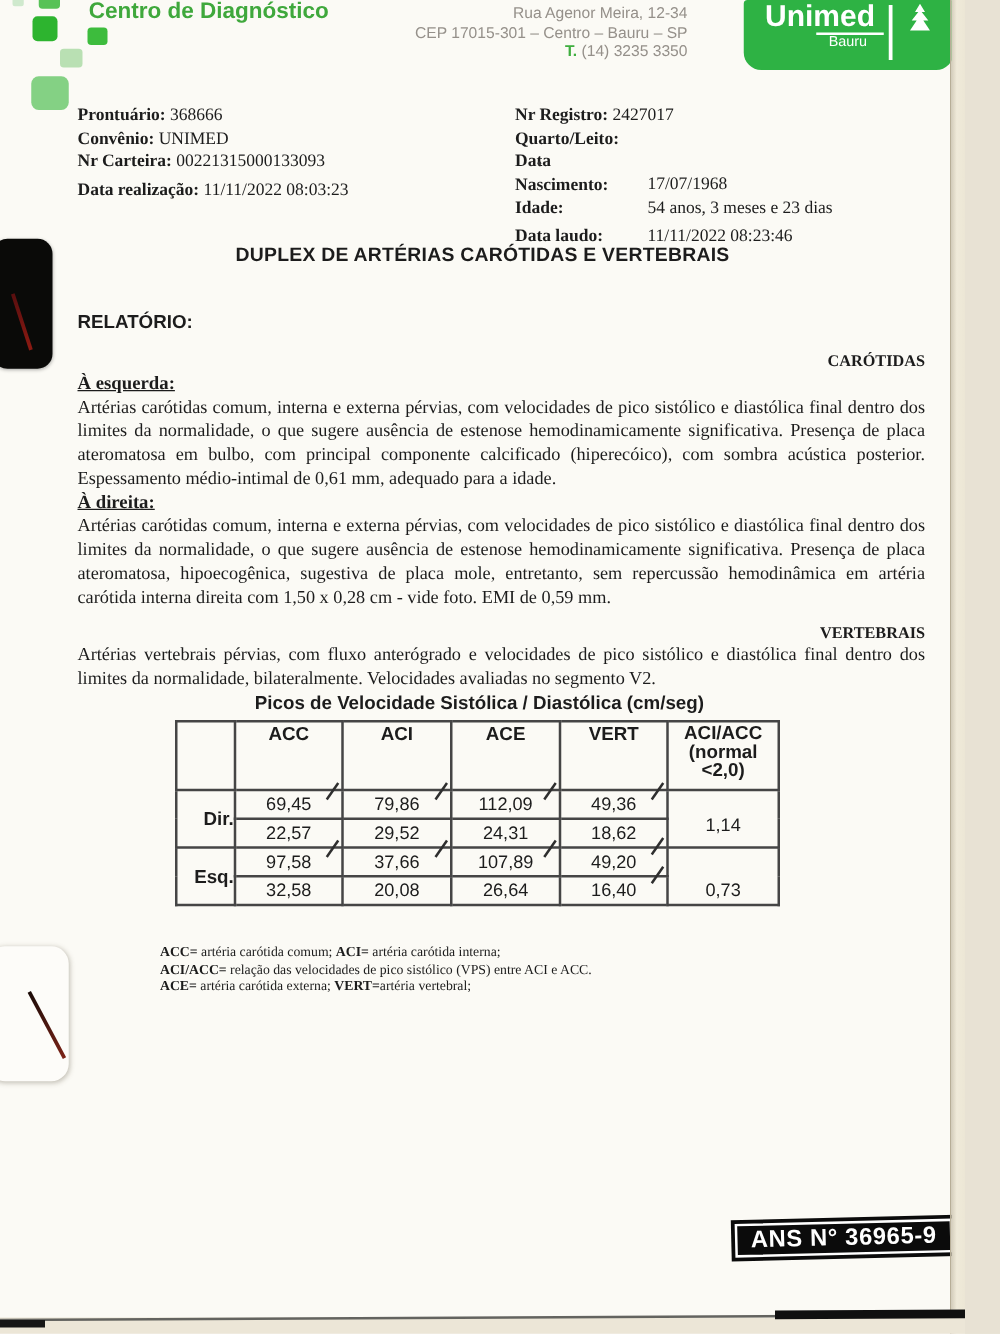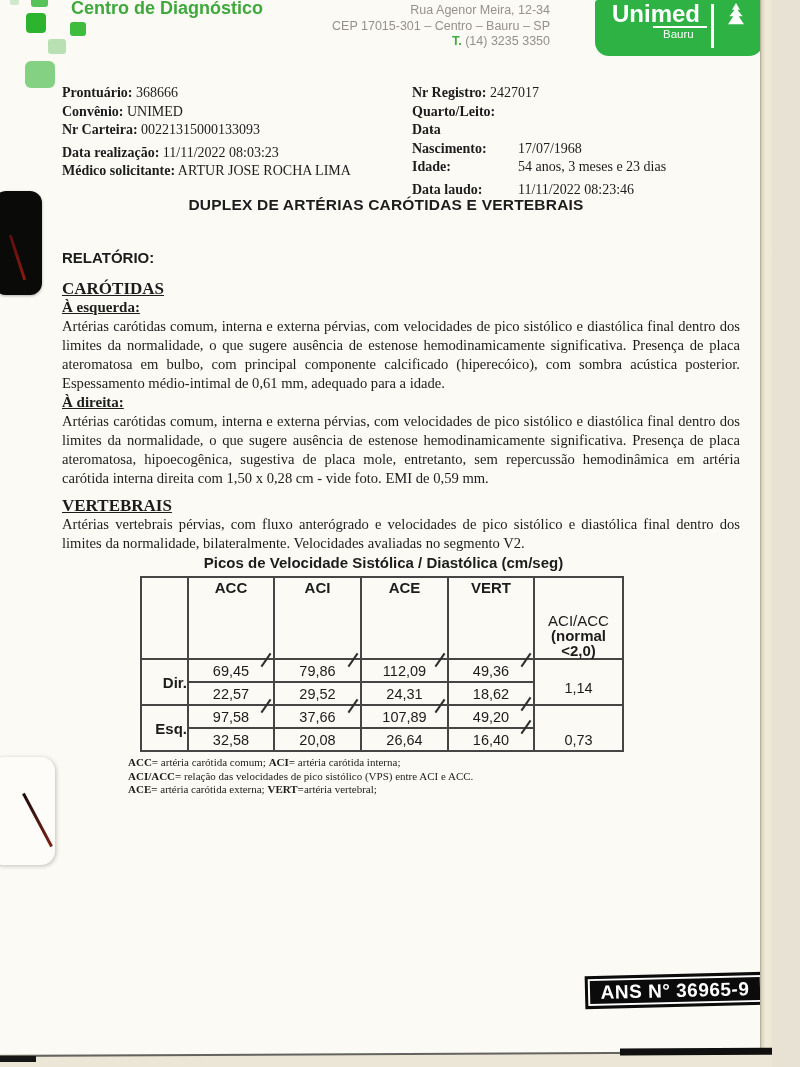--- a/index.html
+++ b/index.html
@@ -36,34 +36,34 @@
   .grp2{margin-top:4px;}
   .lab{font-weight:bold;}
   .lab.w{display:inline-block;width:106px;}
 
   
   .main-title{position:absolute;left:0;top:196px;width:100%;text-align:center;
         font-family:"Liberation Sans",sans-serif;font-weight:bold;font-size:15.5px;letter-spacing:.2px;}
   .relatorio{position:absolute;left:62px;top:249px;font-family:"Liberation Sans",sans-serif;
         font-weight:bold;font-size:15px;}
   .bodytext{position:absolute;left:62px;top:279px;width:678px;font-size:14.6px;line-height:19px;}
-  .center-h{text-align:left;font-weight:bold;font-size:17px;margin:0;text-decoration:underline;}
+  .center-h{text-align:right;font-weight:bold;font-size:13px;margin:0;}
   .center-h.mt{margin-top:8px;}
   .sub-h{font-weight:bold;text-decoration:underline;font-size:15px;}
   p.j{text-align:justify;margin:0;}
 
   
   .tbl-title{position:absolute;left:140px;top:554px;width:487px;text-align:center;
         font-family:"Liberation Sans",sans-serif;font-weight:bold;font-size:15px;}
   table.vel{position:absolute;left:140px;top:576px;border-collapse:collapse;
         font-family:"Liberation Sans",sans-serif;border-radius:31px;}
   .vel td{border:2px solid #454545;text-align:center;font-size:14.5px;padding:0;}
   .vel tr.head td{font-weight:bold;font-size:15px;vertical-align:top;height:52px;padding-top:1px;}
   .vel td.ratio-h{font-weight:normal;font-size:13px;line-height:15px;}
-  .vel td.ratio-h .rh{font-weight:normal;font-size:15px;margin-top:34px;}
+  .vel td.ratio-h .rh{font-weight:bold;font-size:15px;}
   .vel tr.data td{height:21px;}
   .vel td.rowlbl{font-weight:bold;text-align:right;padding-left:6px;font-size:15px;vertical-align:middle;}
   .vel td.ratio-top{vertical-align:top;padding-top:20px;}
   .vel td.ratio-bot{vertical-align:bottom;padding-bottom:2px;}
   .vel td.rel{position:relative;}
   .tick{position:absolute;right:6px;top:-8px;width:2px;height:16px;background:#2e2e2e;
         transform:rotate(35deg);z-index:3;}
   .tick.b{top:auto;bottom:-8px;}
   .foot{position:absolute;left:128px;top:756px;width:510px;
         font-size:11px;line-height:13.5px;}
@@ -128,21 +128,20 @@
     <div class="u-rule"></div>
     <div class="u-city">Bauru</div>
   </div>
 
   <div class="info">
     <div class="col-l">
       <div><span class="lab">Prontuário:</span><span> 368666</span></div>
       <div><span class="lab">Convênio:</span><span> UNIMED</span></div>
       <div><span class="lab">Nr Carteira:</span><span> 00221315000133093</span></div>
       <div class="grp2"><span class="lab">Data realização:</span><span> 11/11/2022 08:03:23</span></div>
-      <div><span class="lab">Médico solicitante:</span><span>  ARTUR JOSE ROCHA LIMA</span></div>
     </div>
     <div class="col-r">
       <div><span class="lab">Nr Registro:</span><span> 2427017</span></div>
       <div><span class="lab">Quarto/Leito:</span><span></span></div>
       <div><span class="lab w">Data Nascimento:</span><span>17/07/1968</span></div>
       <div><span class="lab w">Idade:</span><span>54 anos, 3 meses e 23 dias</span></div>
       <div class="grp2"><span class="lab w">Data laudo:</span><span>11/11/2022 08:23:46</span></div>
     </div>
   </div>
 

